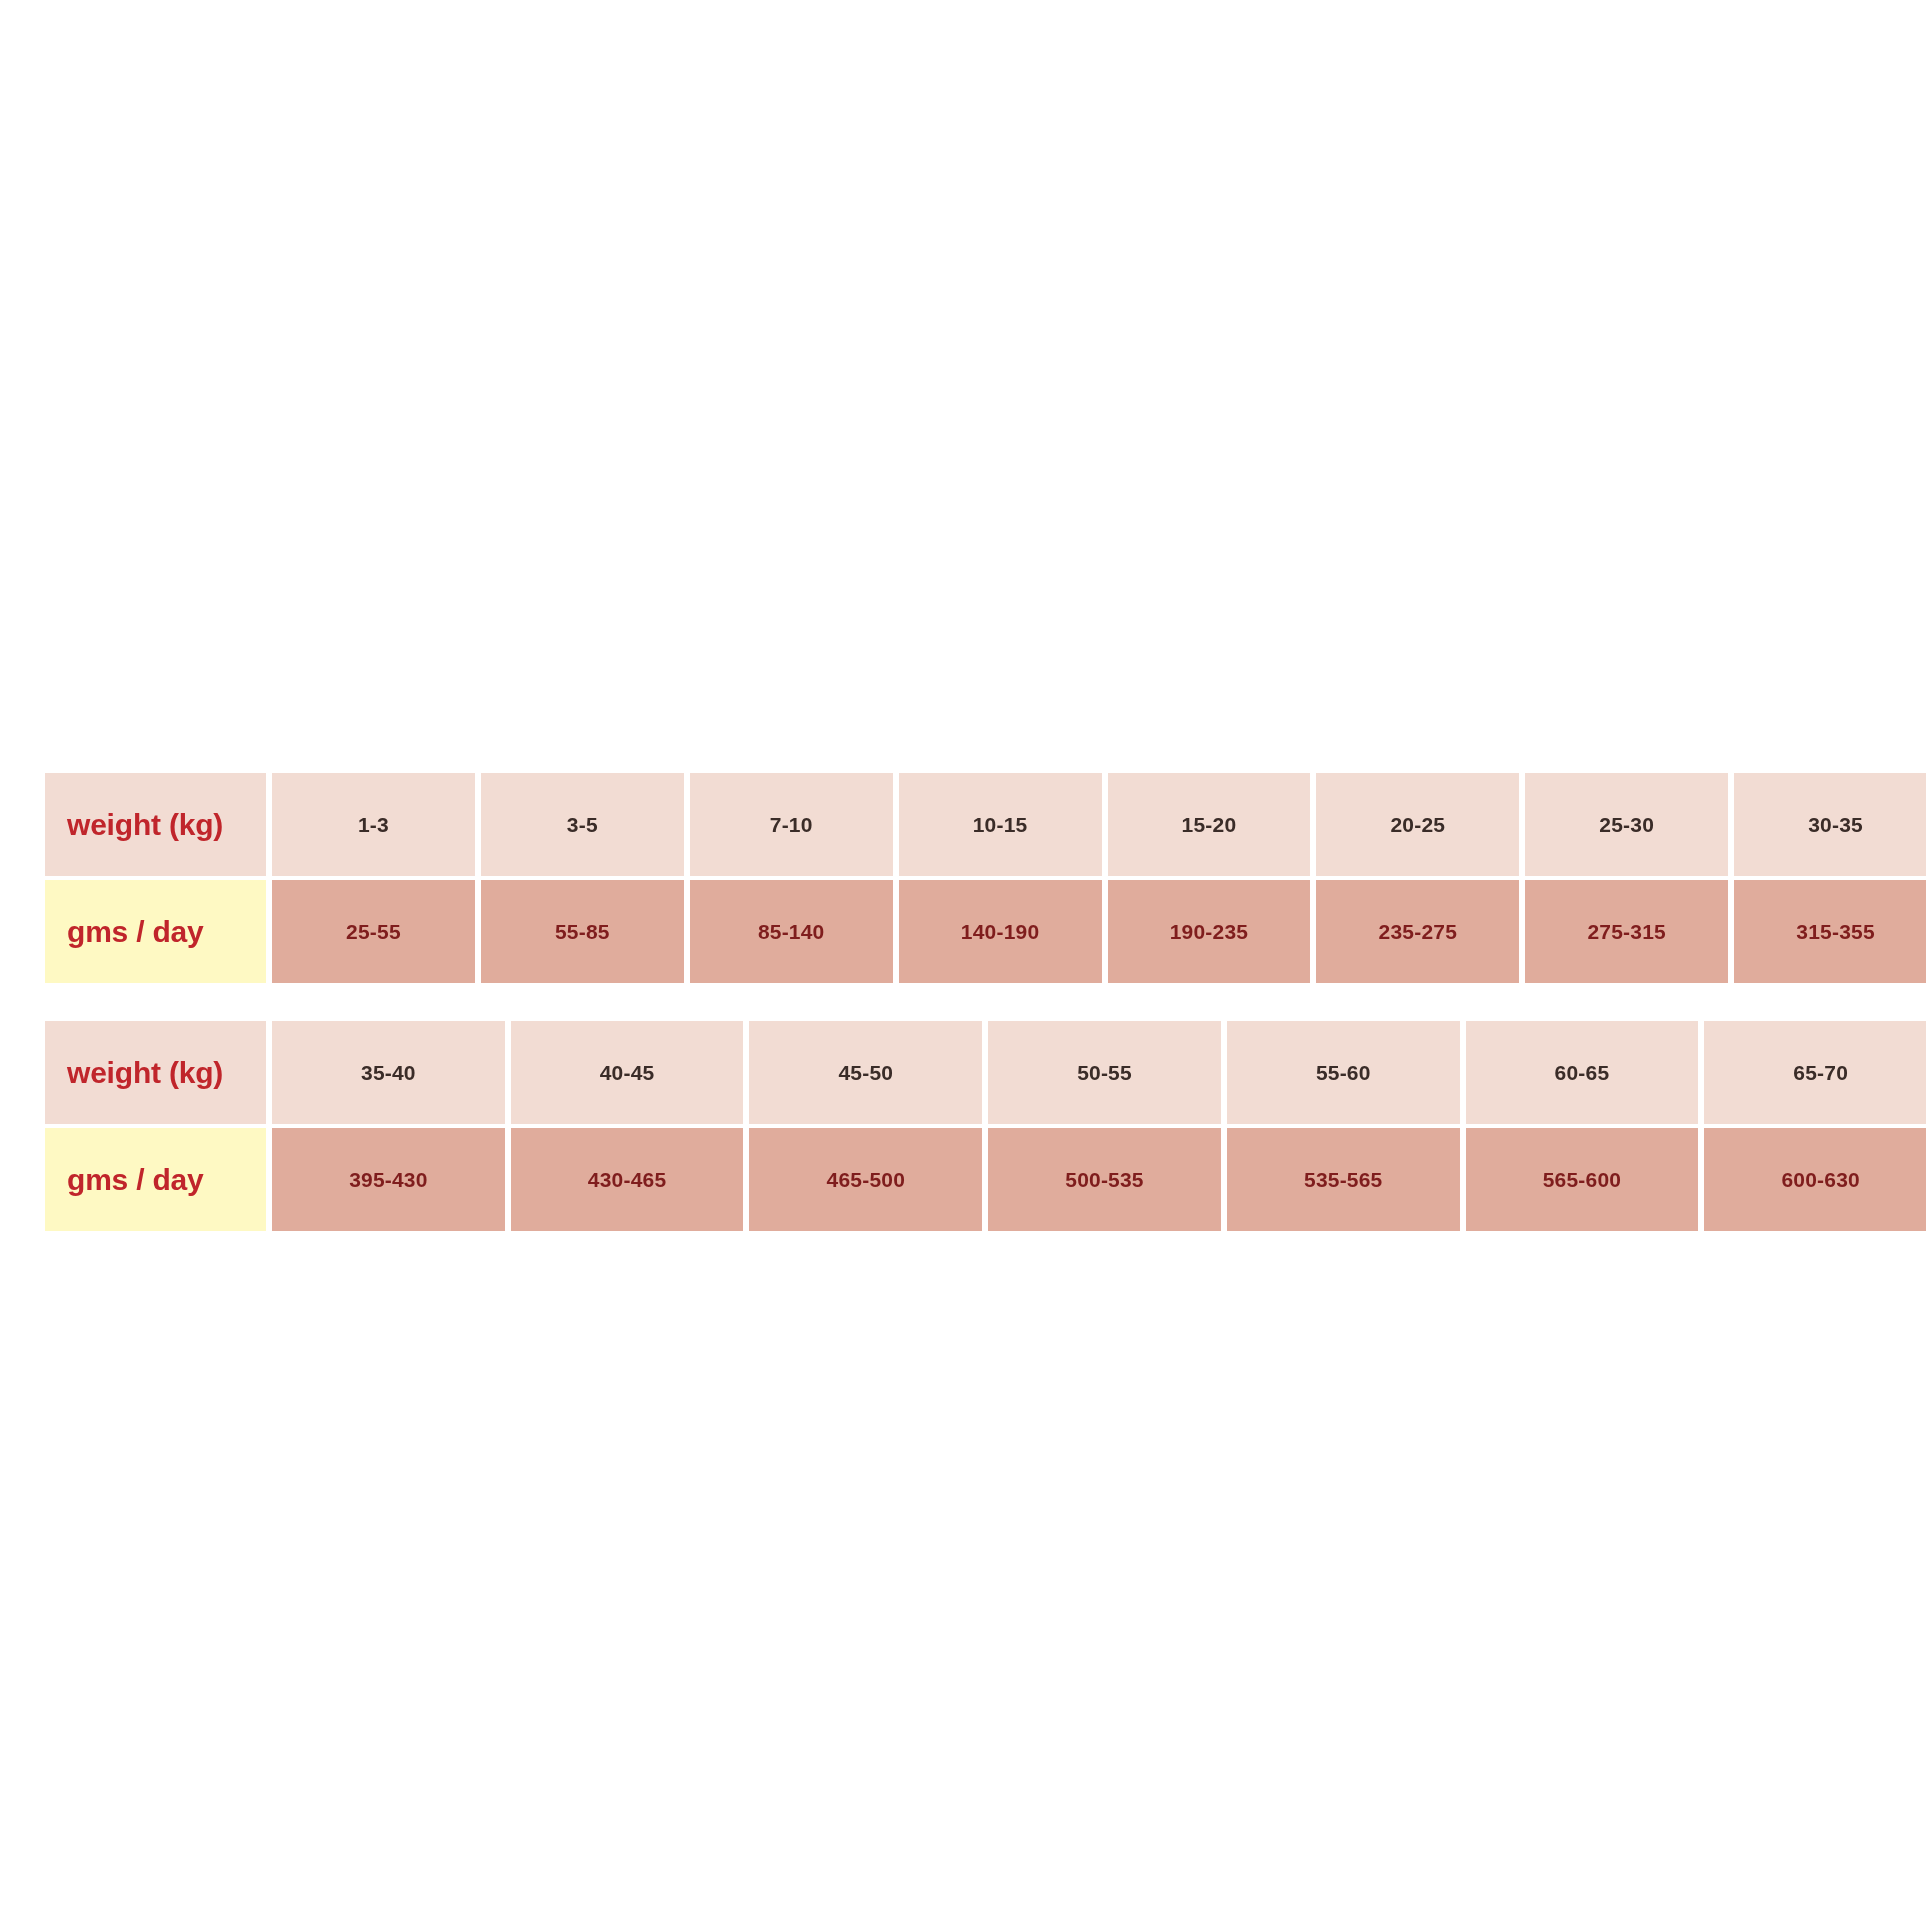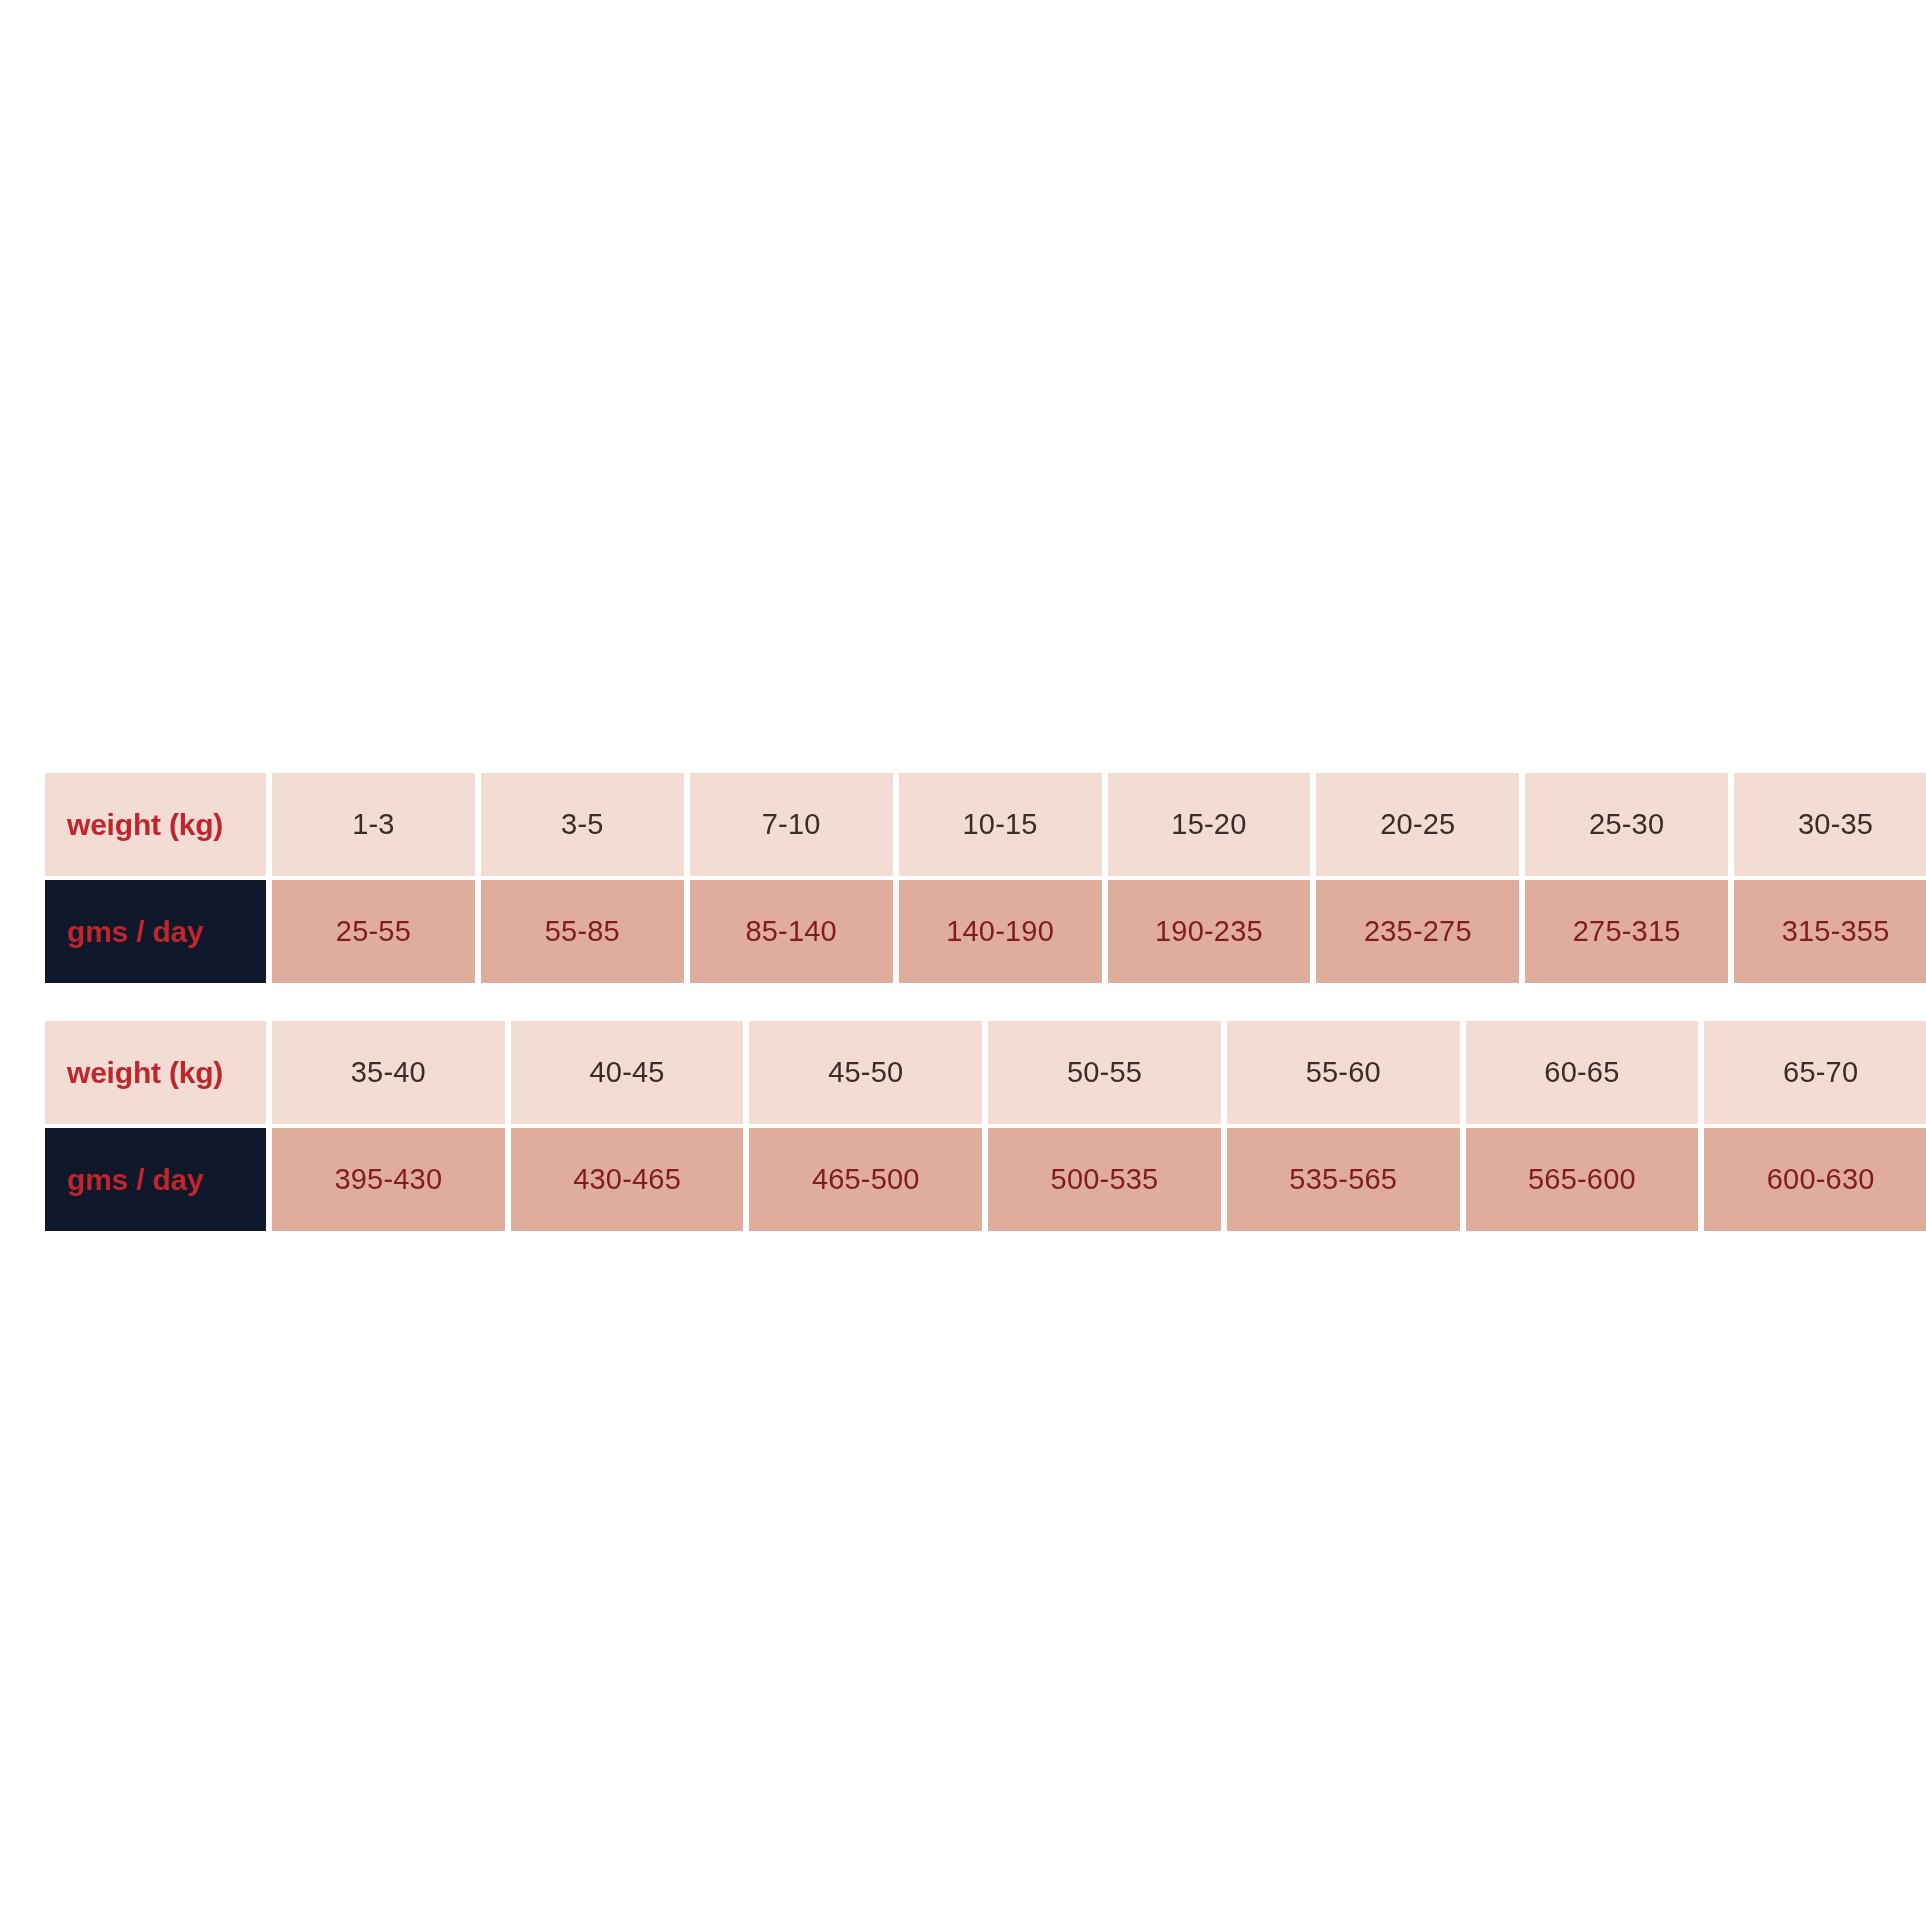--- a/index.html
+++ b/index.html
@@ -55,31 +55,31 @@
     justify-content: flex-start;
     padding-left: 22px;
     font-weight: bold;
     font-size: 30px;
     letter-spacing: -0.2px;
   }
 
   
   .cell.value-cell {
     flex: 1 1 0;
-    font-size: 29px;
-    font-weight: normal;
+    font-size: 21px;
+    font-weight: bold;
     letter-spacing: 0.2px;
   }
 
   
   .row-weight .cell { background: #f2dcd3; color: #3a2c28; }
   .row-weight .label-cell { background: #f2dcd3; color: #c0252b; }
 
   .row-gms .cell { background: #e0ac9c; color: #7f1d1d; }
-  .row-gms .label-cell { background: #0f172a; color: #c0252b; }
+  .row-gms .label-cell { background: #fef9c3; color: #c0252b; }
 </style>
 </head>
 <body>
 
 <div id="tables-wrapper">
 
   <div class="data-table">
     <div class="table-row row-weight">
       <div class="cell label-cell">weight (kg)</div>
       <div class="cell value-cell">1-3</div>

